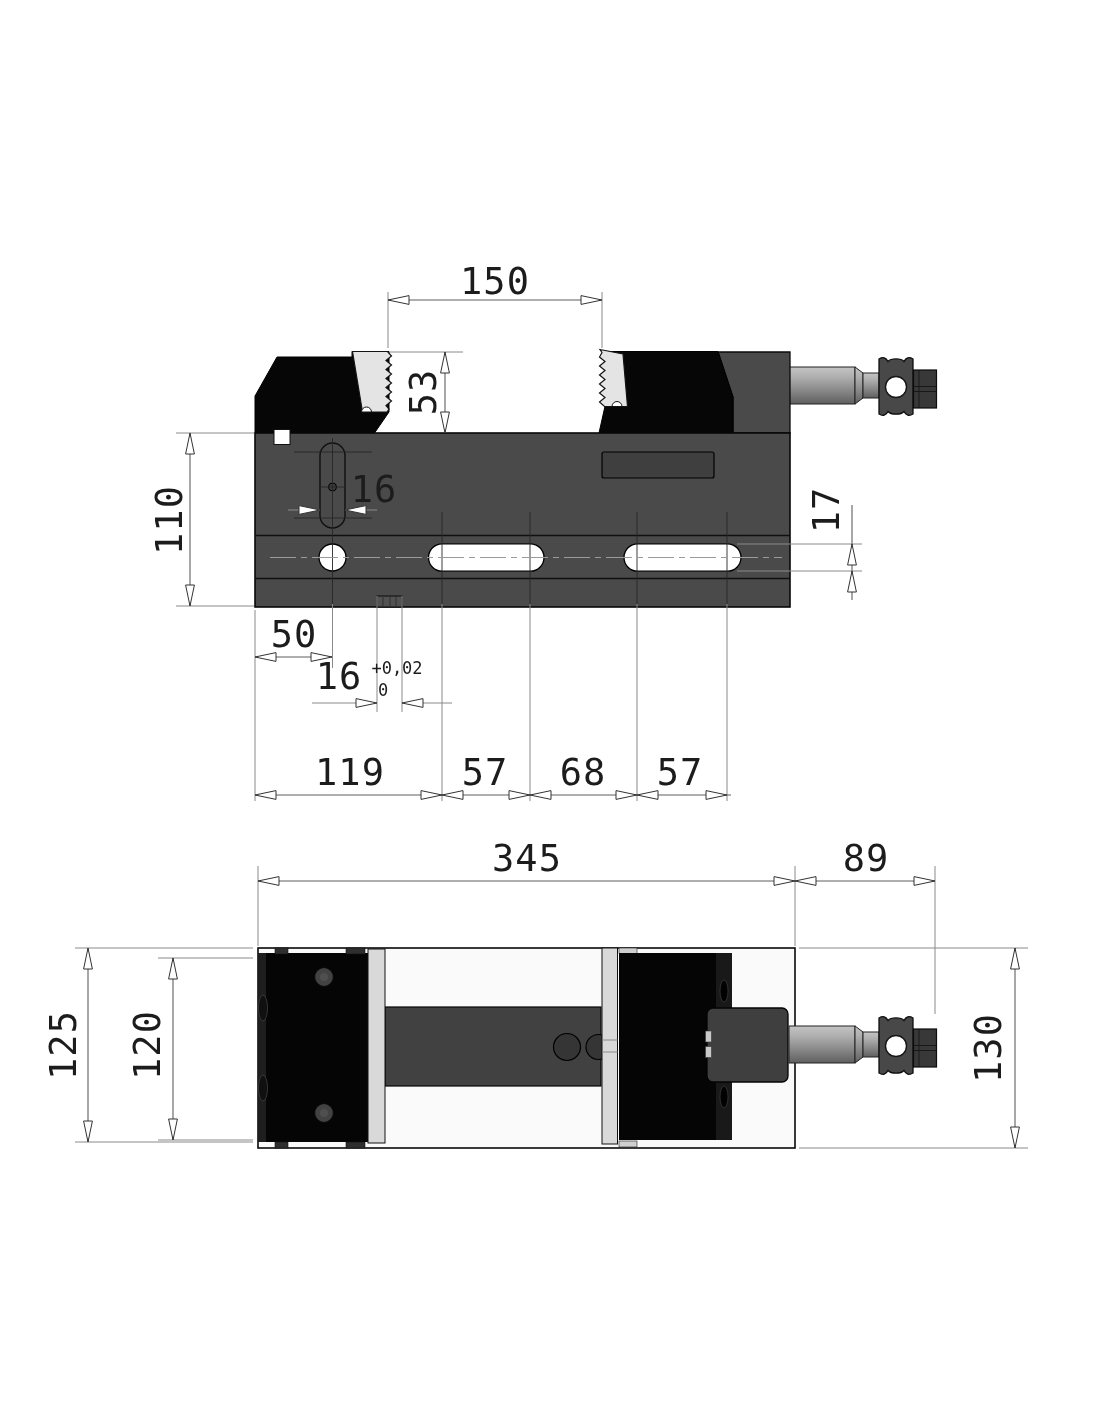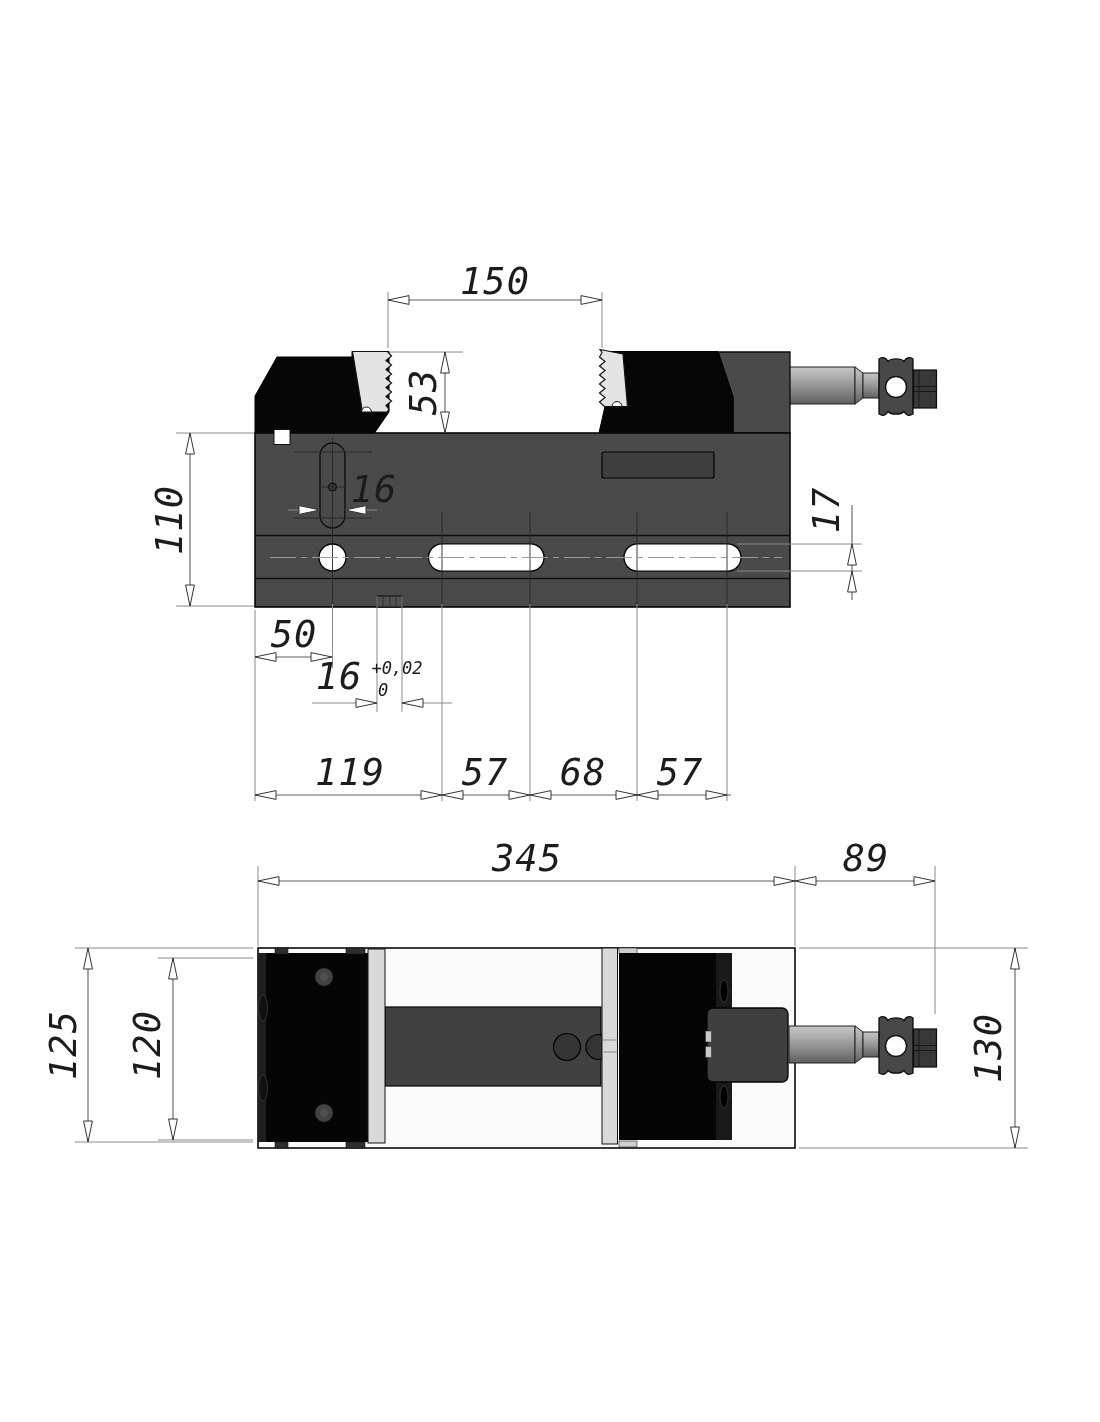--- a/index.html
+++ b/index.html
@@ -1,17 +1,17 @@
 <!DOCTYPE html>
 <html><head>
 <meta charset="utf-8">
 <style>
   html,body{margin:0;padding:0;background:#fff;}
   .sheet{position:relative;width:1100px;height:1422px;background:#fff;overflow:hidden;
-         font-family:"DejaVu Sans Mono","Liberation Mono",monospace;font-style:italic;}
+         font-family:"DejaVu Sans Mono","Liberation Mono",monospace;}
   svg{display:block}
   text.dim{font-family:"DejaVu Sans Mono","Liberation Mono",monospace;
            font-size:37px;fill:#1c1c1c;letter-spacing:1px;}
   text.tol{font-family:"DejaVu Sans Mono","Liberation Mono",monospace;
            font-size:17px;fill:#1c1c1c;}
   .ext{stroke:#8a8a8a;stroke-width:1;fill:none}
   .extd{stroke:#262626;stroke-width:0.9;fill:none}
   .diml{stroke:#5f5f5f;stroke-width:1.1;fill:none}
   .arr{fill:#ffffff;stroke:#333;stroke-width:1}
   .cl{stroke:#9a9a9a;stroke-width:1;fill:none}

